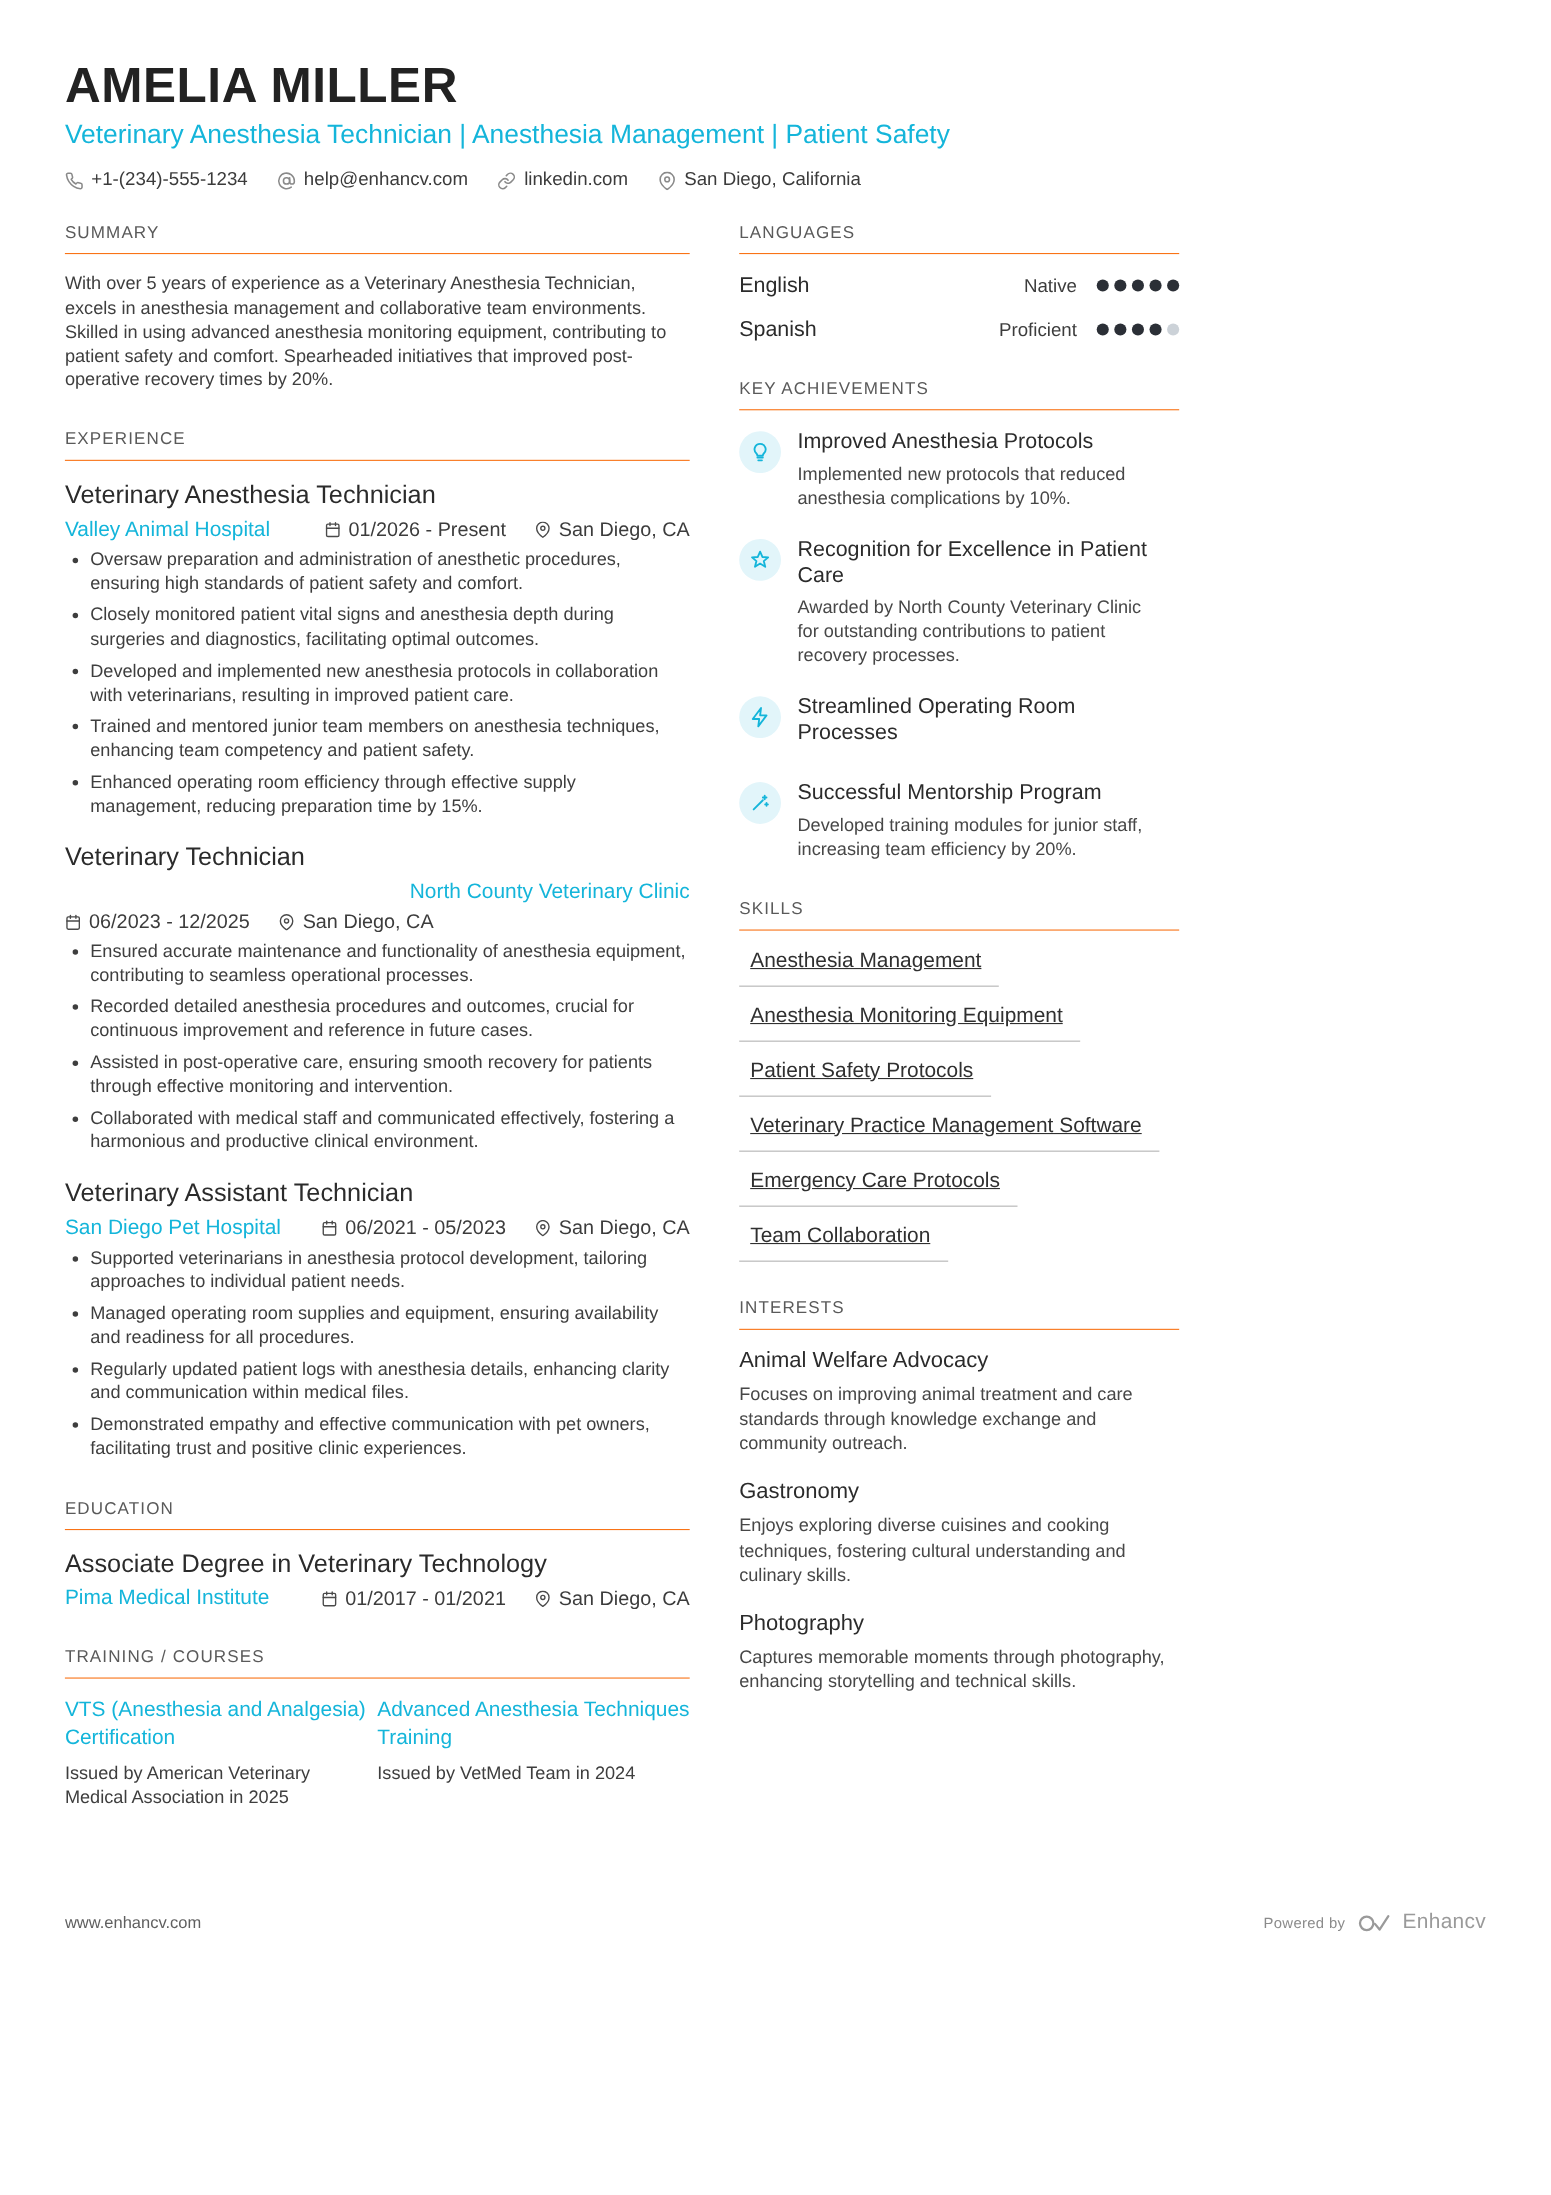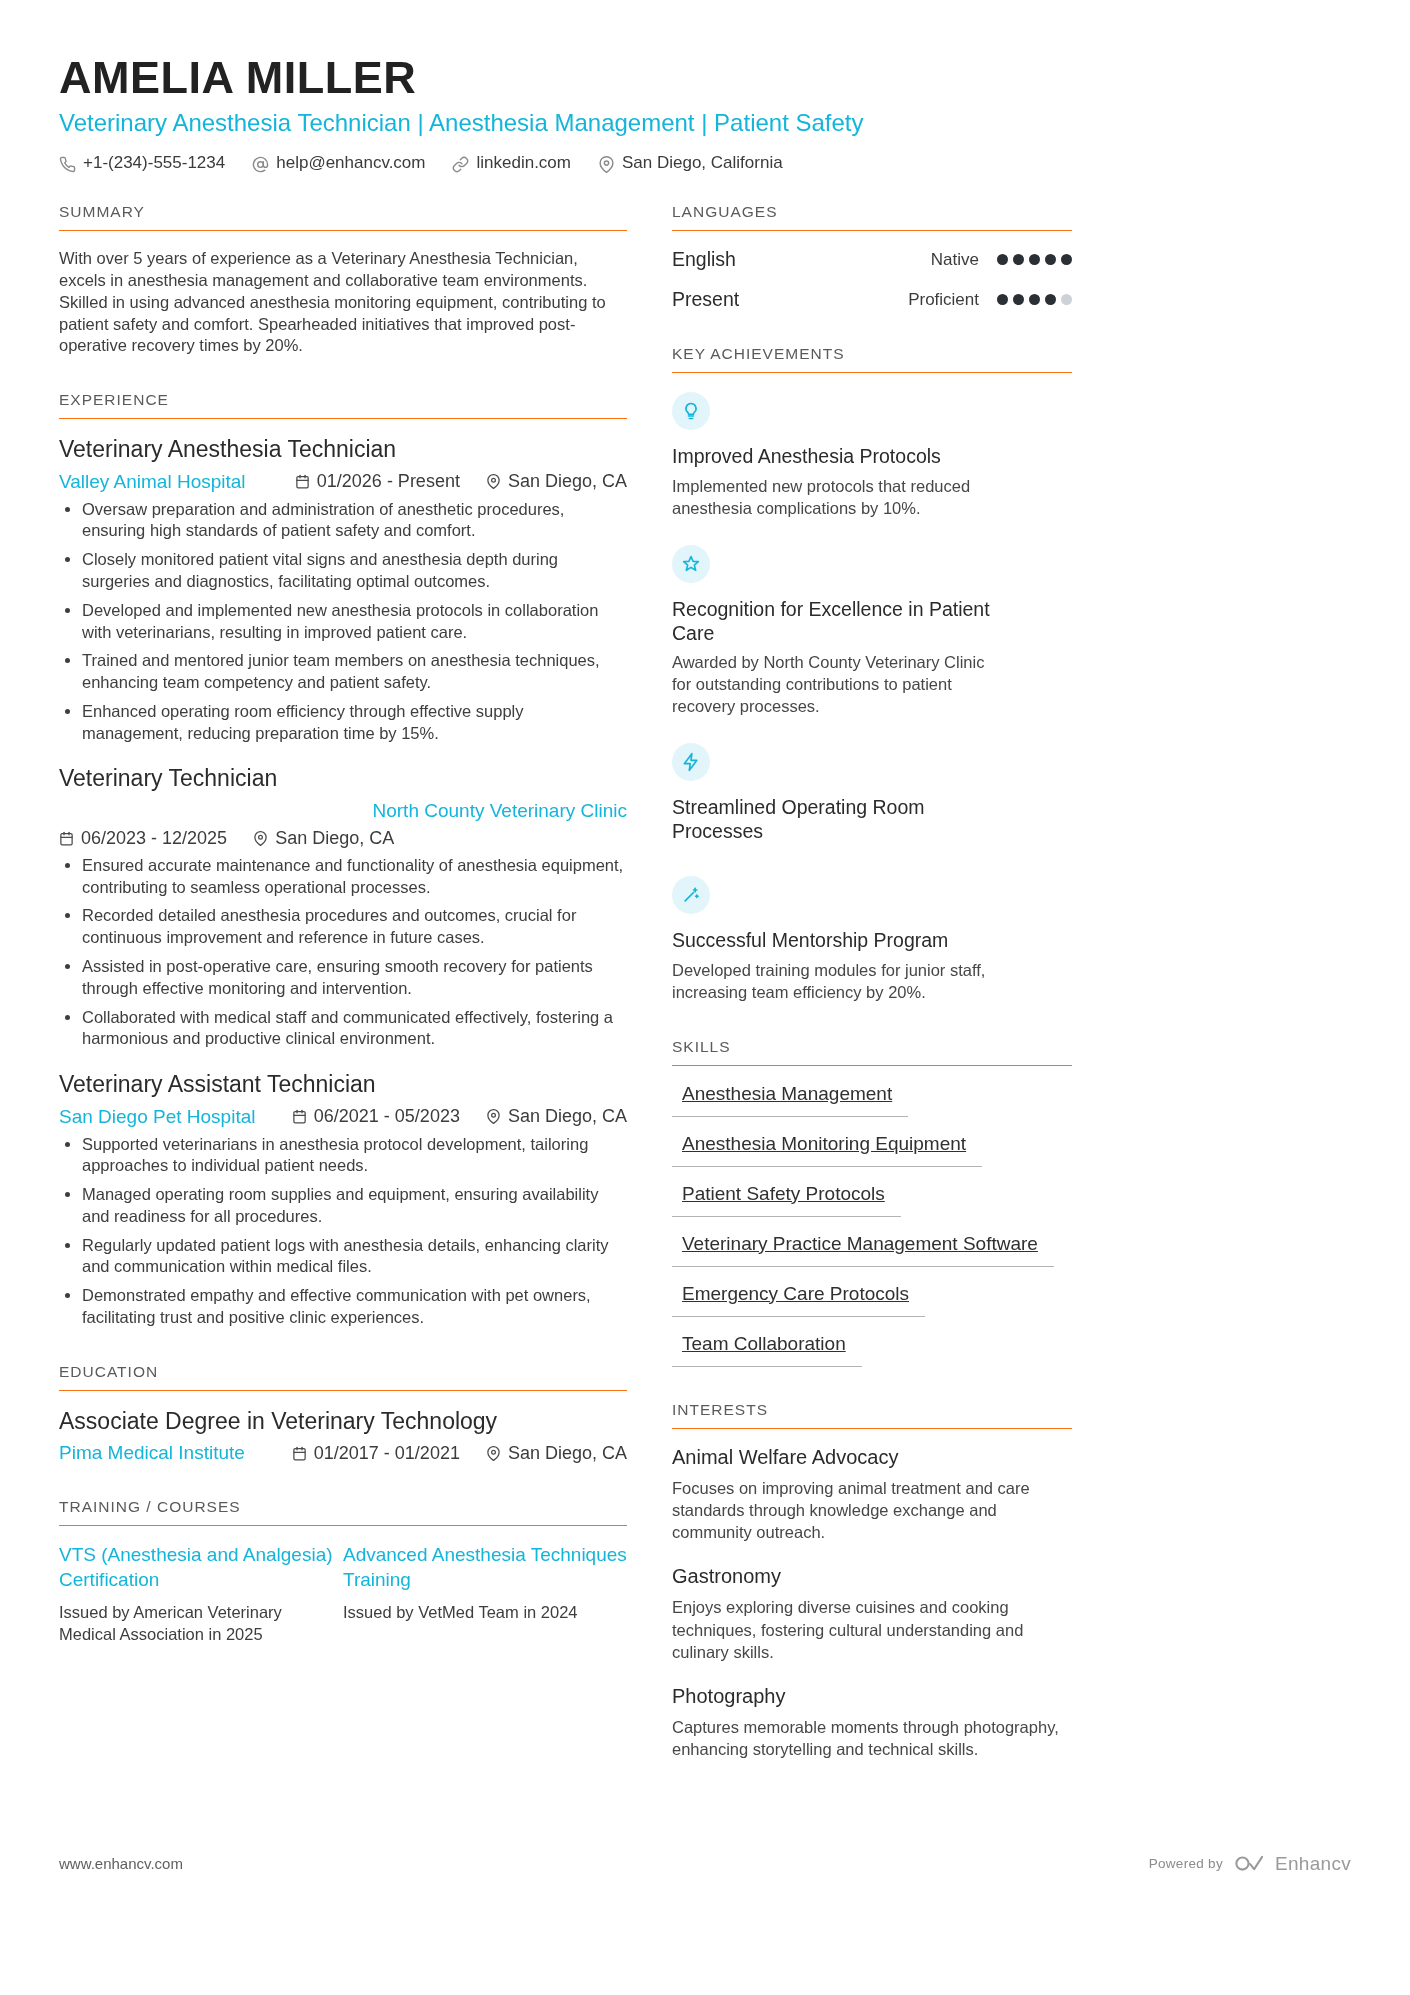--- a/index.html
+++ b/index.html
@@ -51,21 +51,21 @@
 
   
   .lang-row { display:flex; align-items:center; margin-bottom:17px; }
   .lang-name { font-size:19.5px; color:#2b2b2b; flex:1; }
   .lang-level { font-size:17px; color:#3c3c3c; margin-right:18px; }
   .dots { display:flex; gap:5px; }
   .dot { width:11px; height:11px; border-radius:50%; background:#2b2f36; }
   .dot.empty { background:#ccd2d8; }
 
   
-  .ach { display:flex; gap:15px; margin-bottom:23px;flex-direction:column; }
+  .ach { display:flex; gap:15px; margin-bottom:23px; }
   .ach-iconwrap {
     width:38px; height:38px; border-radius:50%; background:#e2f5fa; flex:none;
     display:flex; align-items:center; justify-content:center; color:var(--accent); margin-top:2px;
   }
   .ach-text { width:330px; }
   .ach-title { font-size:19.5px; font-weight:400; color:#2b2b2b; line-height:1.22; margin-bottom:7px; }
   .ach-desc { font-size:16.5px; line-height:1.33; color:#474747; }
 
   
   .skill {
@@ -299,21 +299,21 @@
           <span class="lang-level">Native</span>
           <span class="dots">
               <span class="dot"></span>
               <span class="dot"></span>
               <span class="dot"></span>
               <span class="dot"></span>
               <span class="dot"></span>
             </span>
         </div>
         <div class="lang-row">
-          <span class="lang-name">Present</span>
+          <span class="lang-name">Spanish</span>
           <span class="lang-level">Proficient</span>
           <span class="dots">
               <span class="dot"></span>
               <span class="dot"></span>
               <span class="dot"></span>
               <span class="dot"></span>
               <span class="dot empty"></span>
             </span>
         </div>
       </section>

